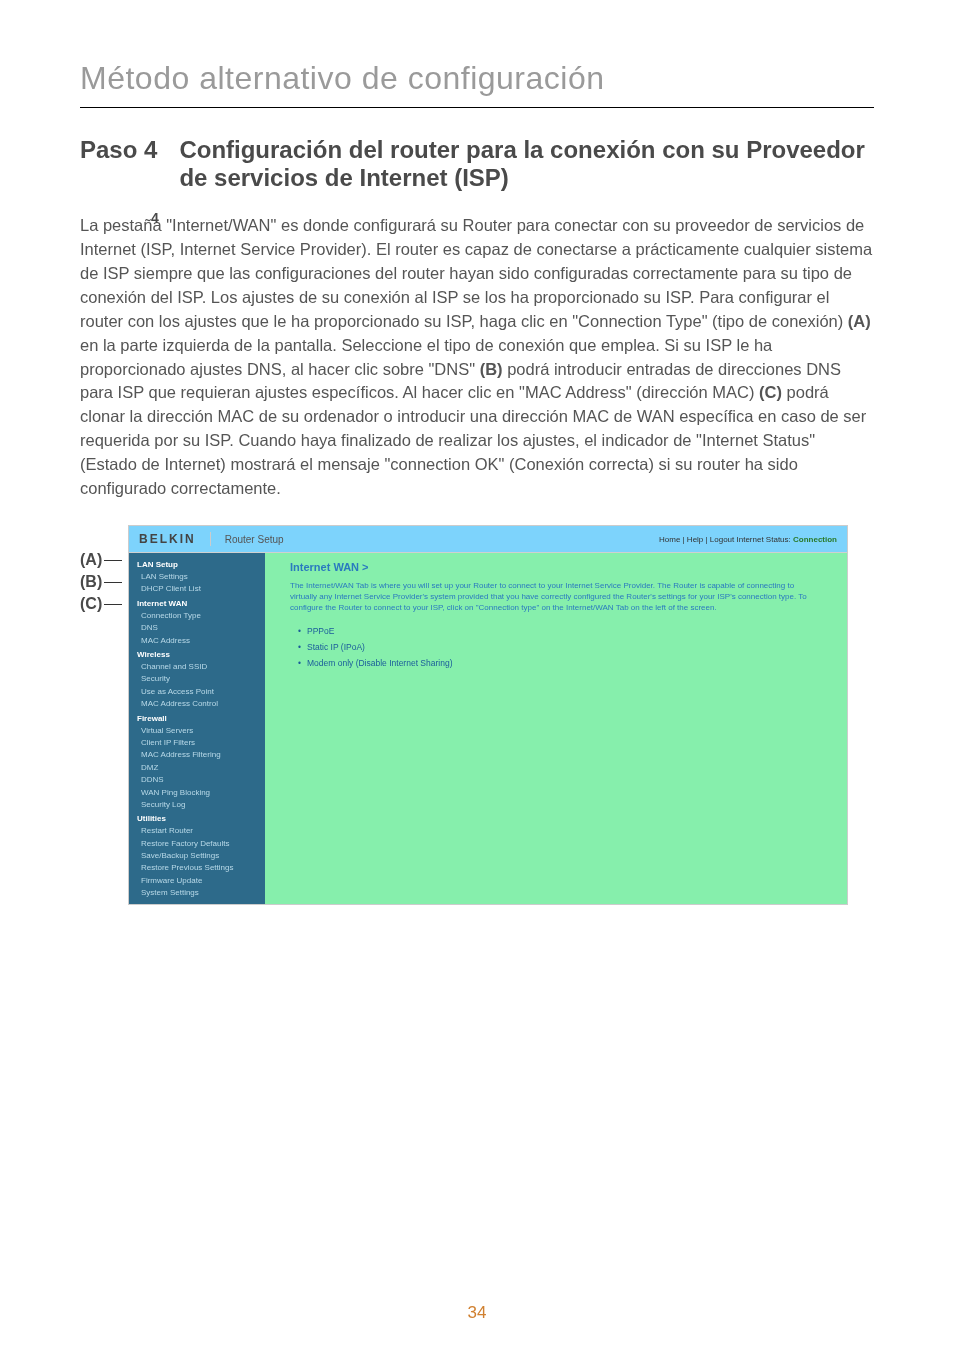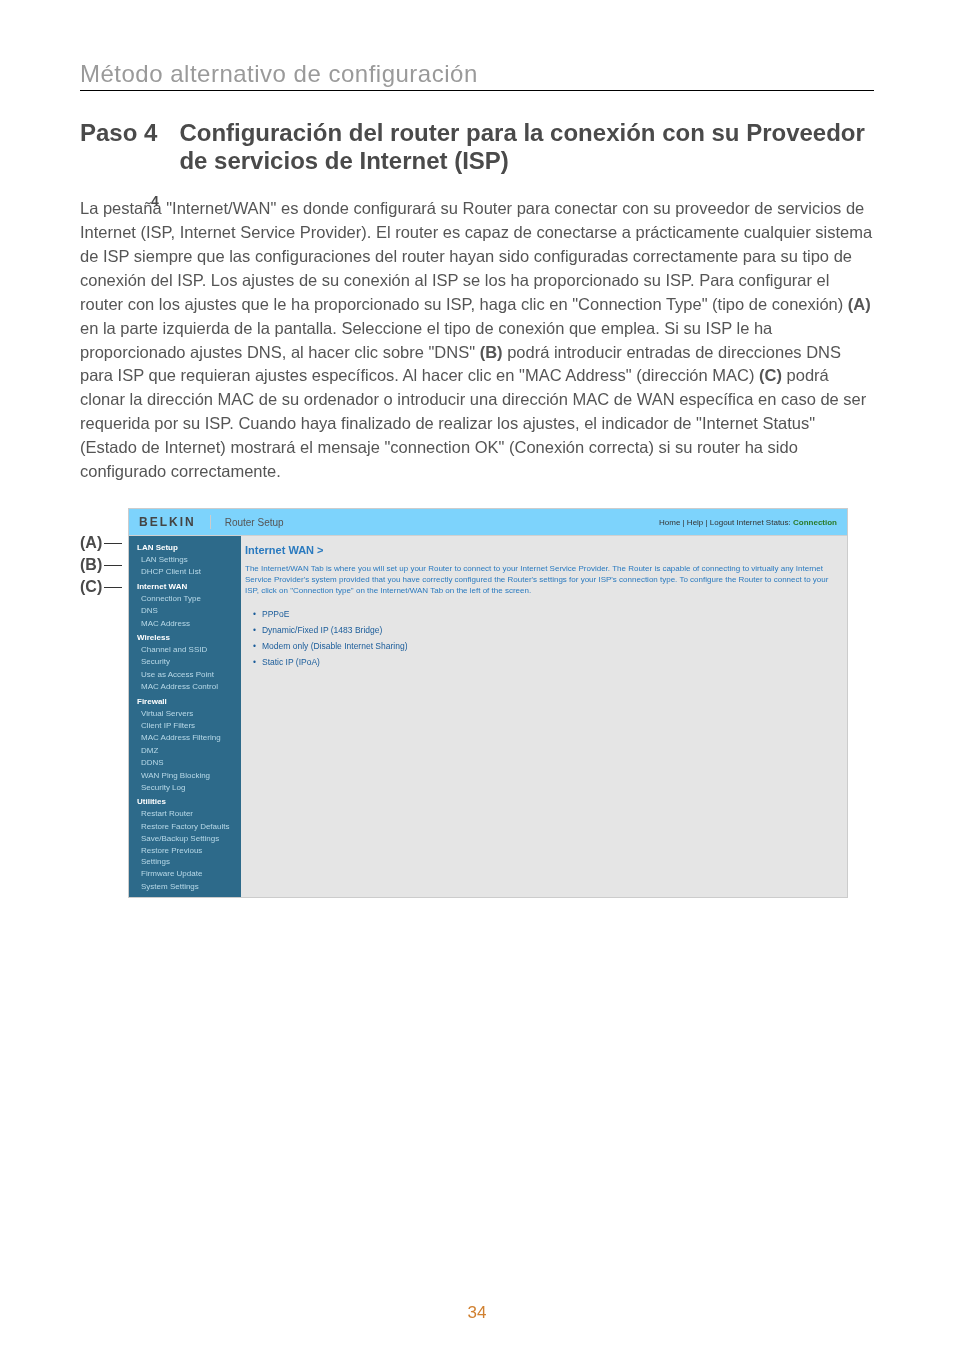--- a/index.html
+++ b/index.html
@@ -8,25 +8,25 @@
     background: #fff;
     width: 954px;
     height: 1363px;
     position: relative;
     color: #333;
   }
   .page {
     padding: 60px 80px 40px 80px;
   }
   .chapter-title {
-    font-size: 24px;
+    font-size: 32px;
     font-weight: 300;
     color: #9a9a9a;
     letter-spacing: 0.5px;
-    margin-bottom: 2px;
+    margin-bottom: 10px;
     font-family: "Helvetica Neue", Arial, sans-serif;
   }
   .hr-line {
     border: none;
     border-top: 1px solid #000;
     margin-bottom: 28px;
   }
   .step-heading {
     font-size: 24px;
     font-weight: bold;
@@ -114,40 +114,40 @@
     color: #333;
     margin-left:auto;
     text-align:right;
   }
   .header-right .connection { color: #2a7a2a; font-weight:bold;}
   .router-body {
     display: flex;
     min-height: 340px;
   }
   .sidebar {
-    width: 112px;
+    width: 136px;
     background: #2d6a8a;
     color: #cfe6f2;
     padding: 4px 0;
     font-size: 8px;
   }
   .sidebar .section-title {
     color: #fff;
     font-weight: bold;
     padding: 3px 8px 2px 8px;
   }
   .sidebar .item {
     color: #b8d9e8;
     padding: 1px 8px 1px 12px;
     line-height:1.3;
   }
   .main-panel {
     flex: 1;
-    padding: 8px 4px;
-    background: #e5e5e5;
+    padding: 8px 25px;
+    background: #86efac;
   }
   .main-panel h4 {
     color: #2a7abf;
     font-size: 11px;
     margin-bottom: 8px;
   }
   .panel-text {
     font-size: 8px;
     color: #2a7abf;
     line-height: 1.35;
@@ -250,23 +250,22 @@
           <div class="item">Save/Backup Settings</div>
           <div class="item">Restore Previous Settings</div>
           <div class="item">Firmware Update</div>
           <div class="item">System Settings</div>
         </div>
         <div class="main-panel">
           <h4>Internet WAN &gt;</h4>
           <p class="panel-text">The Internet/WAN Tab is where you will set up your Router to connect to your Internet Service Provider. The Router is capable of connecting to virtually any Internet Service Provider's system provided that you have correctly configured the Router's settings for your ISP's connection type. To configure the Router to connect to your ISP, click on "Connection type" on the Internet/WAN Tab on the left of the screen.</p>
           <ul class="conn-list">
             <li>PPPoE</li>
-            <li>Dynamic/Fixed IP (1483 Bridge)</li>
+            <li>Static IP (IPoA)</li>
             <li>Modem only (Disable Internet Sharing)</li>
-            <li>Static IP (IPoA)</li>
           </ul>
         </div>
       </div>
     </div>
   </div>
 </div>
 
 <div class="page-number">34</div>
 
 </body></html>

